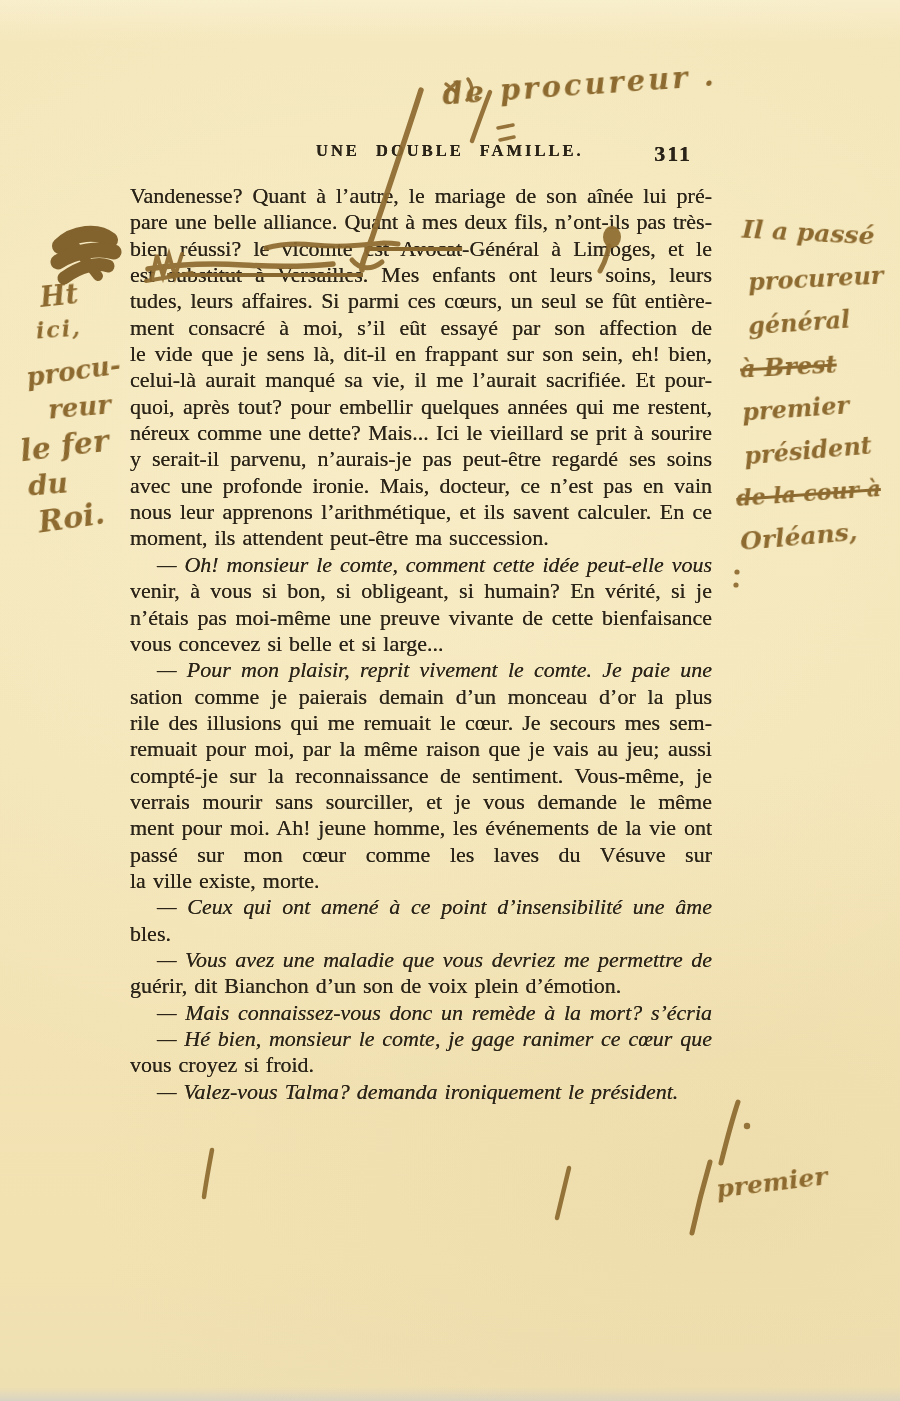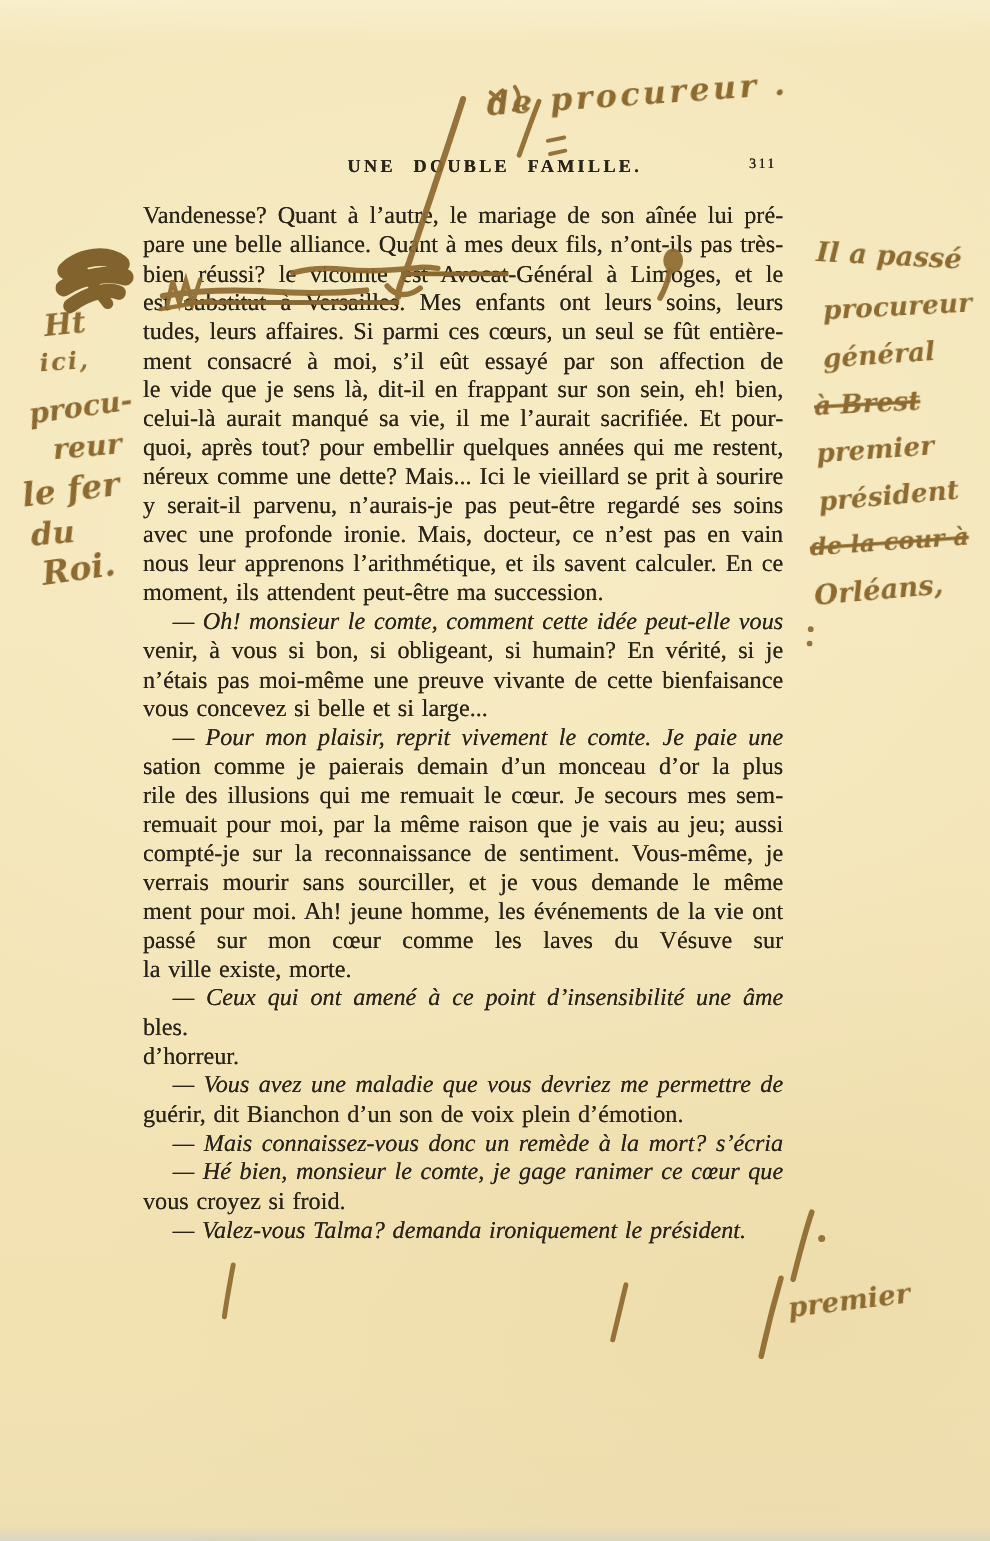--- a/index.html
+++ b/index.html
@@ -16,22 +16,22 @@
   #running-head{
     position:absolute;top:141px;left:130px;width:582px;height:24px;
     color:#2a2318;
   }
   #head-title{
     position:absolute;left:186px;top:0;
     font-size:16.5px;font-weight:bold;letter-spacing:3px;word-spacing:9px;
     color:#2a2318;text-shadow:0 0 .4px #2a2318;
   }
   #page-num{
-    position:absolute;right:6px;top:0;
-    font-size:13px;font-weight:normal;letter-spacing:2px;
+    position:absolute;right:20px;top:0;
+    font-size:22px;font-weight:bold;letter-spacing:2px;
     color:#2a2318;text-shadow:0 0 .4px #2a2318;
   }
   #text-block{
     position:absolute;left:130px;top:183px;width:582px;
     color:#2a2318;font-size:22px;line-height:26.35px;
     text-shadow:0 0 .45px rgba(42,35,24,.85);
   }
   .line{
     height:26.35px;overflow:hidden;
     text-align:justify;text-align-last:justify;
@@ -93,21 +93,20 @@
       <div class="line"><span>sation comme je paierais demain d’un monceau d’or la plus pué-</span></div>
       <div class="line"><span>rile des illusions qui me remuait le cœur. Je secours mes sem-</span></div>
       <div class="line"><span>remuait pour moi, par la même raison que je vais au jeu; aussi ne</span></div>
       <div class="line"><span>compté-je sur la reconnaissance de sentiment. Vous-même, je vous</span></div>
       <div class="line"><span>verrais mourir sans sourciller, et je vous demande le même senti-</span></div>
       <div class="line"><span>ment pour moi. Ah! jeune homme, les événements de la vie ont</span></div>
       <div class="line"><span>passé sur mon cœur comme les laves du Vésuve sur Herculanum :</span></div>
       <div class="line last"><span>la ville existe, morte.</span></div>
       <div class="line indent"><span>— Ceux qui ont amené à ce point d’insensibilité une âme aussi</span></div>
       <div class="line last"><span>bles.</span></div>
-      <div class="line last"><span>d’horreur.</span></div>
       <div class="line indent"><span>— Vous avez une maladie que vous devriez me permettre de</span></div>
       <div class="line last"><span>guérir, dit Bianchon d’un son de voix plein d’émotion.</span></div>
       <div class="line indent"><span>— Mais connaissez-vous donc un remède à la mort? s’écria le</span></div>
       <div class="line indent"><span>— Hé bien, monsieur le comte, je gage ranimer ce cœur que</span></div>
       <div class="line last"><span>vous croyez si froid.</span></div>
       <div class="line indent last"><span>— Valez-vous Talma? demanda ironiquement le président.</span></div>
     </div>
 
   <div>
     <span class="hw" style="left:442px;top:68px;font-size:29px;letter-spacing:3px;transform:rotate(-4deg);">de procureur .</span>

